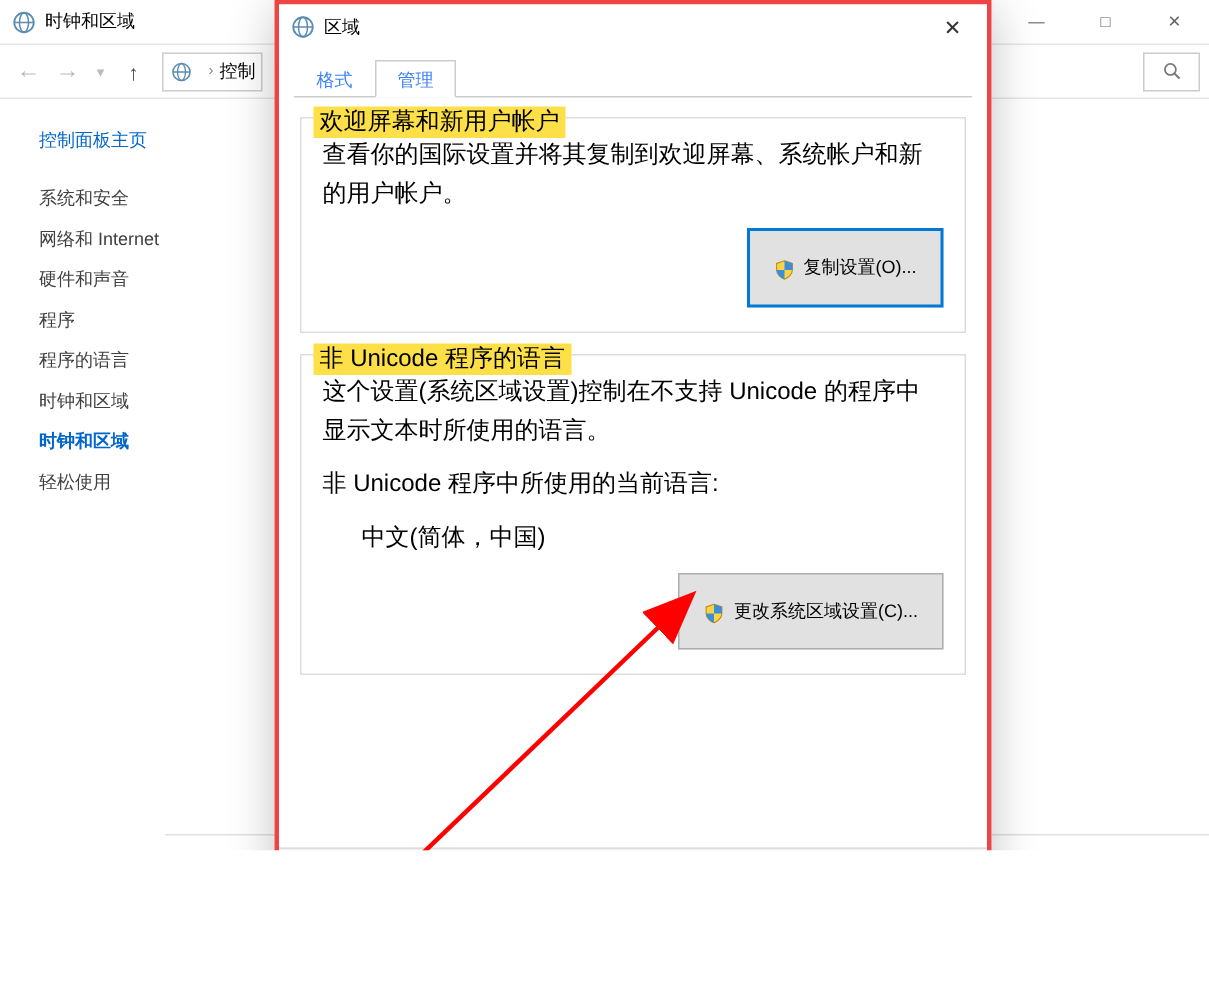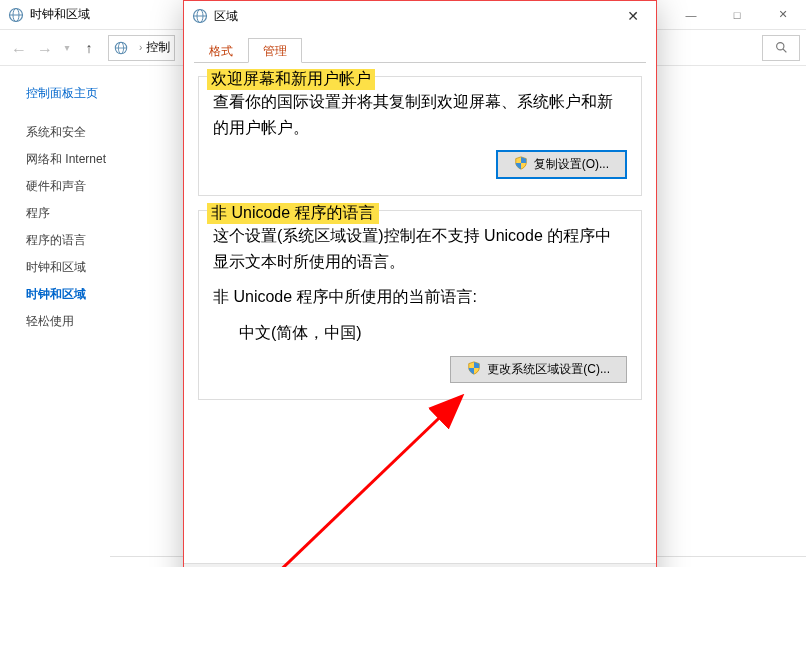--- a/index.html
+++ b/index.html
@@ -16,31 +16,31 @@
 .addr{flex:0 0 auto;margin-left:6px;height:24px;border:1px solid #ccc;display:flex;align-items:center;padding:0 4px;font-size:12px;gap:4px}
 .addr .globe-icon{width:16px;height:16px}
 .addr-sep{color:#888;font-size:10px}
 .search-btn{margin-left:auto;width:36px;height:24px;border:1px solid #ccc;display:flex;align-items:center;justify-content:center;color:#888}
 .content-left{position:absolute;left:0;top:66px;width:180px;bottom:16px;background:#fff;padding:14px 0 0 26px;box-sizing:border-box}
 .link{color:#404040;padding:5px 0;font-size:12px;cursor:pointer}
 .link.bold{font-weight:bold;color:#0066cc}
 .link-main{color:#0066cc;padding:5px 0;font-size:12px;margin-bottom:12px;cursor:pointer}
 .content-bottom{position:absolute;left:110px;right:0;bottom:0;height:10px;border-top:1px solid #e0e0e0}
 
-.dialog{position:absolute;left:183px;top:0;width:472px;height:620px;background:#fff;border:1px solid #ef4444;box-shadow:0 6px 30px rgba(0,0,0,0.25)}
+.dialog{position:absolute;left:183px;top:0;width:472px;height:620px;background:#fff;border:3px solid #ef4444;box-shadow:0 6px 30px rgba(0,0,0,0.25)}
 .dlg-titlebar{height:30px;display:flex;align-items:center;padding-left:8px;box-sizing:border-box;background:#fff}
 .dlg-close{margin-left:auto;width:46px;height:30px;display:flex;align-items:center;justify-content:center;color:#333;font-size:14px}
 .dlg-tabs{position:relative;height:25px;margin:6px 10px 0 10px;border-bottom:1px solid #ccc;display:flex}
-.dlg-tab{padding:4px 14px;border:1px solid transparent;border-bottom:none;font-size:12px;cursor:pointer;position:relative;top:1px;color:#c2410c}
+.dlg-tab{padding:4px 14px;border:1px solid transparent;border-bottom:none;font-size:12px;cursor:pointer;position:relative;top:1px;color:#3b82f6}
 .dlg-tab.active{border-color:#ccc;background:#fff;border-bottom:1px solid #fff}
 .dlg-body{position:absolute;top:61px;left:10px;right:10px;bottom:48px}
 .group{border:1px solid #ddd;margin:14px 4px 10px 4px;padding:12px 14px 16px 14px;position:relative}
 .group-title{position:absolute;top:-8px;left:8px;background:#fde047;padding:0 4px;font-size:16px}
 .group-text{font-size:16px;line-height:1.6;margin-bottom:10px}
-.btn{border:1px solid #adadad;background:#e1e1e1;padding:4px 16px;font-size:12px;display:inline-flex;align-items:flex-start;gap:6px;cursor:pointer}
+.btn{border:1px solid #adadad;background:#e1e1e1;padding:16px 16px;font-size:12px;display:inline-flex;align-items:flex-end;gap:6px;cursor:pointer}
 .btn.primary{border:2px solid #0078d7;background:#e1e1e1}
 .btn-row-right{display:flex;justify-content:flex-end}
 .shield{display:inline-block;width:14px;height:14px}
 .indent{margin-left:26px}
 .dlg-footer{position:absolute;bottom:10px;left:0;right:0;height:48px;background:#f0f0f0;border-top:1px solid #ddd;display:flex;align-items:flex-end;justify-content:flex-end;gap:10px;padding-right:12px;box-sizing:border-box}
 .footer-btn{width:80px;height:24px;border:1px solid #adadad;background:#e1e1e1;font-size:12px;display:flex;align-items:center;justify-content:center;cursor:pointer}
 .footer-btn.disabled{color:#c2410c;background:#efefef;border-color:#ccc}
 
 .arrow-svg{position:absolute;left:0;top:0;width:806px;height:663px;pointer-events:none}
 </style>

